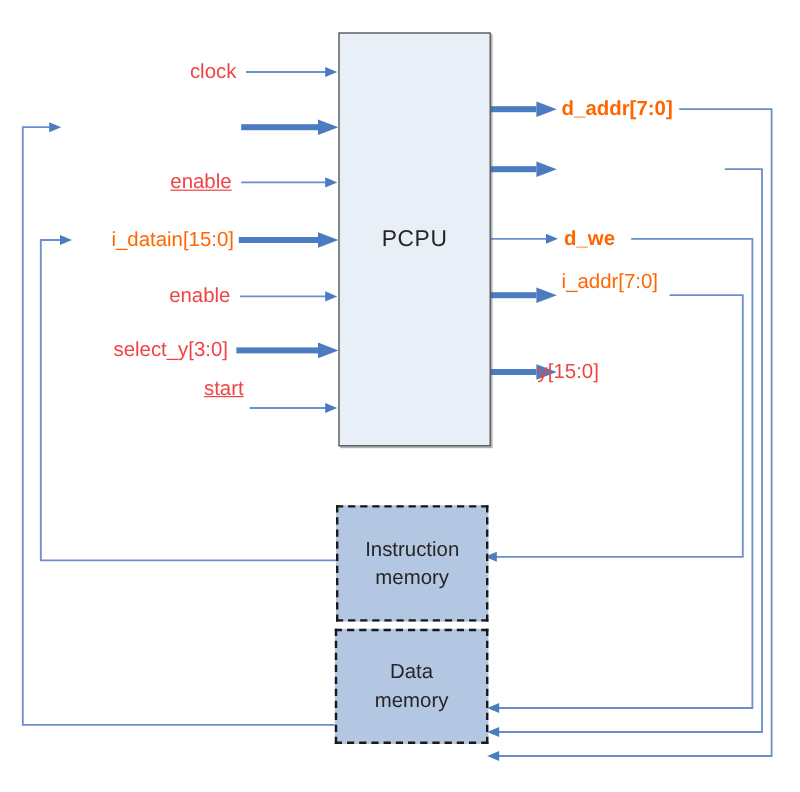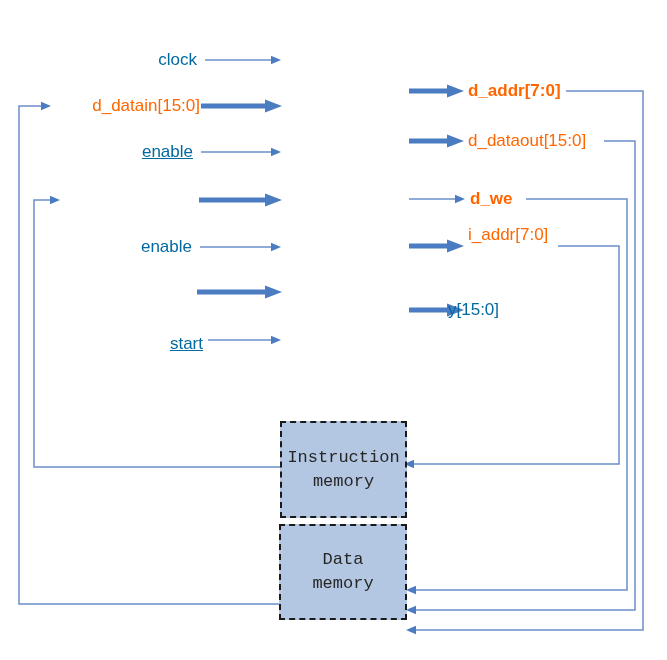--- a/index.html
+++ b/index.html
@@ -19,30 +19,30 @@
   .pcpu{
     left:282px;top:27px;width:125px;height:343px;
     background:#e9eff7;
     border:1.5px solid #3f3f3f;
     box-shadow:1.5px 1.5px 0 rgba(90,90,90,.45);
     font-size:19px;letter-spacing:.5px;
   }
   .memory{
     background:#b3c6e2;
     border:2px dashed #1a1a1a;
-    font-size:17px;line-height:24px;font-family:Liberation Mono, monospace;
+    font-size:17px;line-height:24px;
   }
   .instr-mem{left:280px;top:421px;width:123px;height:93px;}
   .data-mem{left:279px;top:524px;width:124px;height:92px;}
   .siglabel{
     position:absolute;
     font-size:17px;
     white-space:nowrap;
     transform:translateY(-50%);
-    color:#0369a1;
+    color:#ef4444;
   }
   .orange{color:#ff6600;}
 </style>
 </head>
 <body>
 
 <div class="canvas">
 
   <svg class="wires" viewBox="0 0 667 660" xmlns="http://www.w3.org/2000/svg">
     <g stroke="#6b8fca" stroke-width="1.5" fill="none">
@@ -102,40 +102,43 @@
         <rect x="409" y="243.5" width="38" height="5"></rect>
         <polygon points="447,239.5 464,246 447,252.5"></polygon>
       </g>
       <g>
         <rect x="409" y="307.5" width="38" height="5"></rect>
         <polygon points="447,303.5 464,310 447,316.5"></polygon>
       </g>
     </g>
   </svg>
 
+  <div class="block pcpu">
+    <span>PCPU</span>
+  </div>
 
   <div class="block memory instr-mem">
     <div>
       <div>Instruction</div>
       <div>memory</div>
     </div>
   </div>
 
   <div class="block memory data-mem">
     <div>
       <div>Data</div>
       <div>memory</div>
     </div>
   </div>
 
   <div class="siglabel" style="right:470px;top:60px;">clock</div>
-  <div class="siglabel orange" style="right:467px;top:106px;">d_datain[15:0]</div>
   <div class="siglabel" style="right:474px;top:152px;text-decoration:underline;">enable</div>
+  <div class="siglabel orange" style="right:472px;top:200px;">i_datain[15:0]</div>
   <div class="siglabel" style="right:475px;top:247px;">enable</div>
-  <div class="siglabel" style="right:464px;top:344px;text-decoration:underline;">start</div>
+  <div class="siglabel" style="right:477px;top:292px;">select_y[3:0]</div>
+  <div class="siglabel" style="right:464px;top:324px;text-decoration:underline;">start</div>
 
   <div class="siglabel orange" style="left:468px;top:91px;font-weight:bold;">d_addr[7:0]</div>
-  <div class="siglabel orange" style="left:468px;top:141px;">d_dataout[15:0]</div>
   <div class="siglabel orange" style="left:470px;top:199px;font-weight:bold;">d_we</div>
   <div class="siglabel orange" style="left:468px;top:235px;">i_addr[7:0]</div>
   <div class="siglabel" style="left:448px;top:310px;">y[15:0]</div>
 
 </div>
 
 </body></html>

